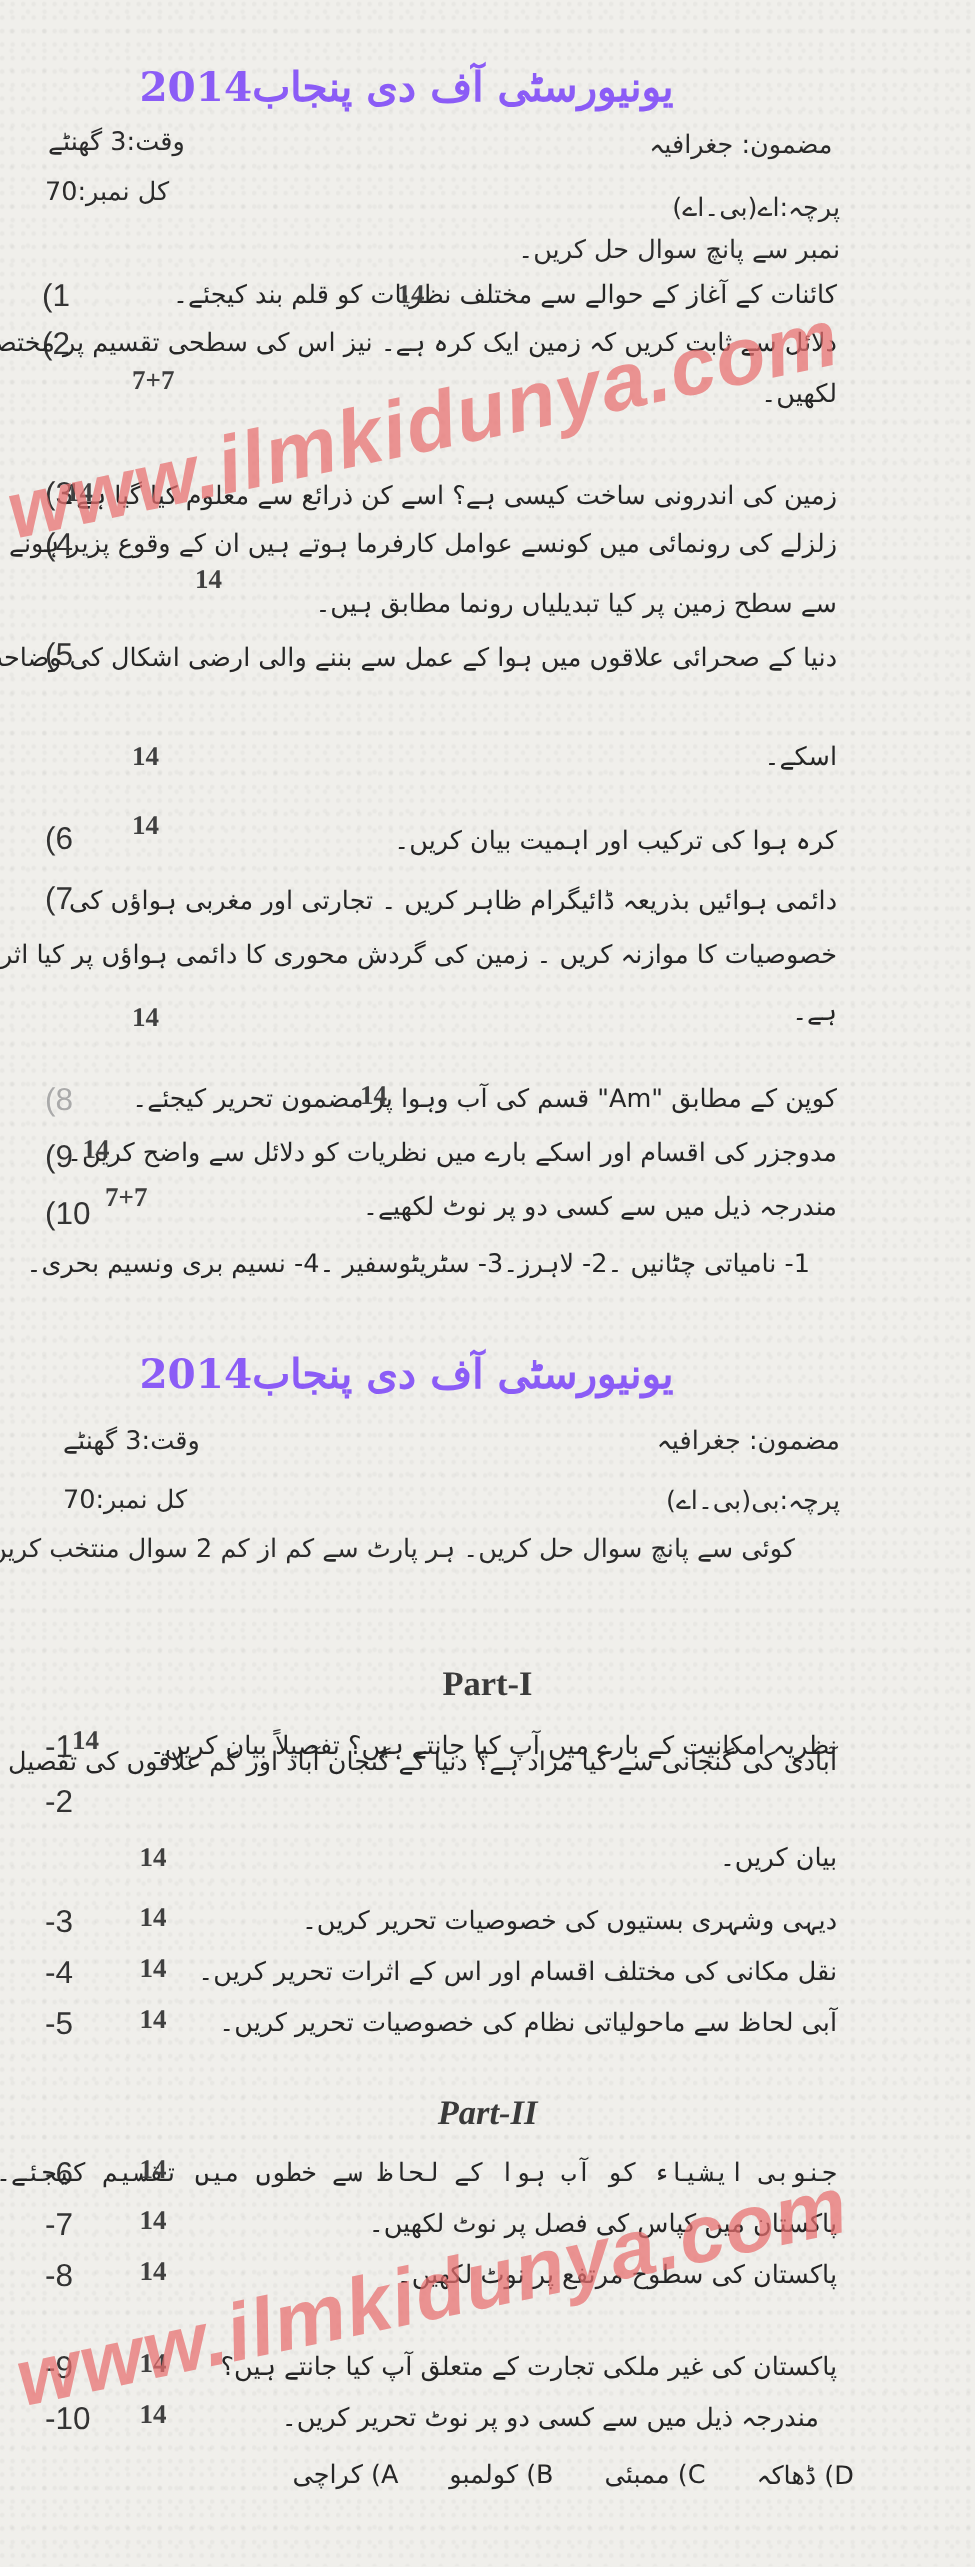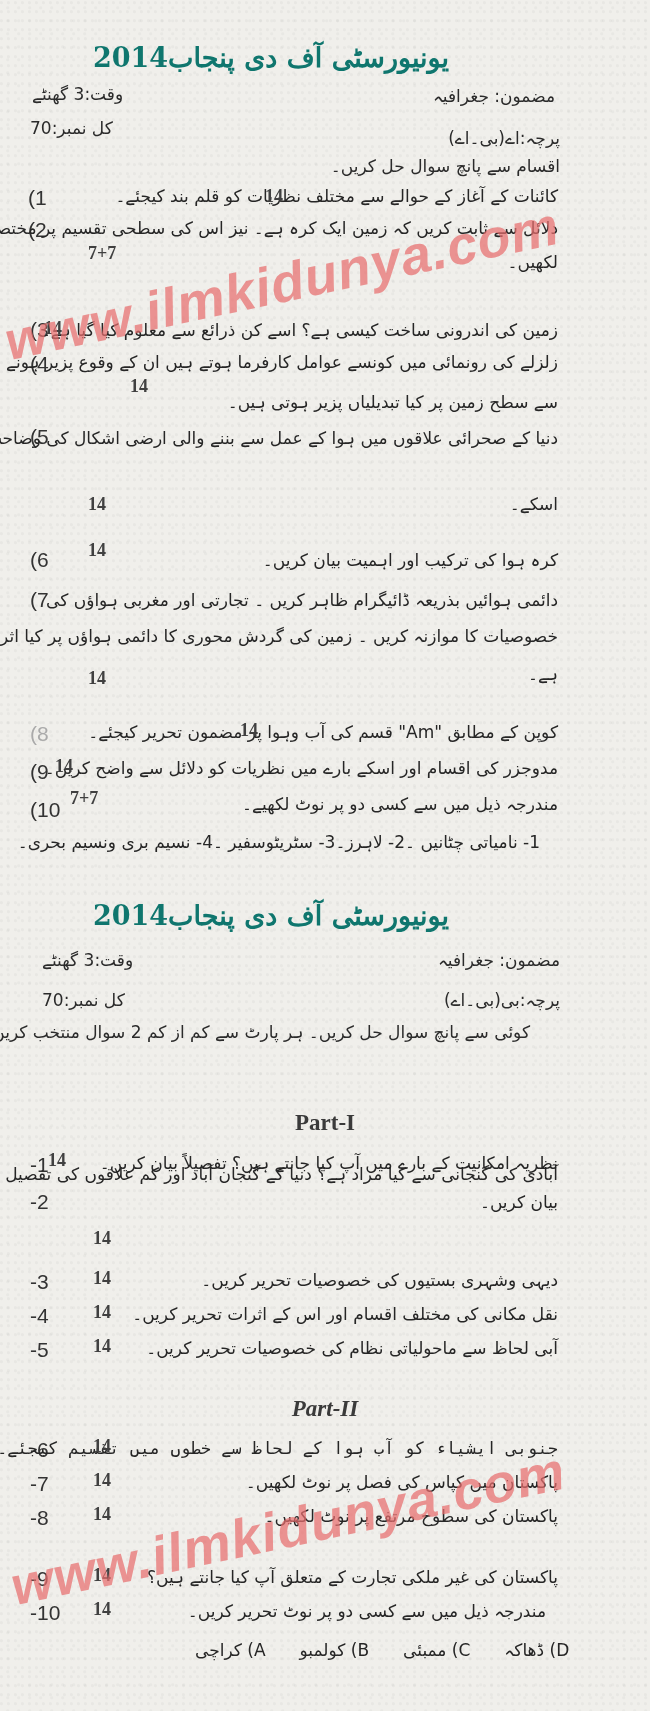--- a/index.html
+++ b/index.html
@@ -14,21 +14,21 @@
     background:
       radial-gradient(circle at 20% 30%, rgba(0,0,0,0.035) 0 1px, transparent 2px),
       radial-gradient(circle at 70% 60%, rgba(0,0,0,0.03) 0 1px, transparent 2px),
       #f0efeb;
     background-size: 7px 9px, 11px 13px, auto;
   }
   .abs { position: absolute; white-space: nowrap; }
   .ur { direction: rtl; unicode-bidi: embed; font-family: "DejaVu Sans", sans-serif; }
   .title {
     font-family: "DejaVu Serif", serif; font-weight: bold; font-size: 27px;
-    color: #0f766e; left: 0; width: 542px; text-align: center;
+    color: #8b5cf6; left: 0; width: 542px; text-align: center;
   }
   .meta { font-size: 17px; color: #2b2b2b; }
   .q { font-size: 17px; color: #262626; }
   .qnum { font-family: "Liberation Sans", sans-serif; font-size: 21px; color: #333; }
   .marks { font-family: Liberation Serif, serif; font-weight: bold; font-size: 18px; color: #404040; }
   .part { font-family: "Liberation Serif", serif; font-weight: bold; font-size: 23px; color: #3a3a3a; left: 0; width: 650px; text-align: center; }
   .wm {
     font-family: "Liberation Sans", sans-serif; font-weight: bold; font-style: italic;
     color: rgba(232, 110, 110, 0.72); font-size: 54px; letter-spacing: 1px;
     transform-origin: left bottom; pointer-events: none;
@@ -38,39 +38,39 @@
 <body>
 
 <div class="paper"></div>
 
 <div class="abs title ur" style="top:42px;">یونیورسٹی آف دی پنجاب2014</div>
 
 <div class="abs meta ur" style="top:86px; right:95px;">مضمون: جغرافیہ</div>
 <div class="abs meta ur" style="top:84px; left:32px;">وقت:3 گھنٹے</div>
 <div class="abs meta ur" style="top:118px; left:30px;">کل نمبر:70</div>
 <div class="abs meta ur" style="top:128px; right:90px;">پرچہ:اے(بی۔اے)</div>
-<div class="abs meta ur" style="top:156px; right:90px;">اقسام سے پانچ سوال حل کریں۔</div>
+<div class="abs meta ur" style="top:156px; right:90px;">نمبر سے پانچ سوال حل کریں۔</div>
 
 <div class="abs qnum" style="top:186px; left:28px;">(1</div>
 <div class="abs q ur" style="top:186px; right:92px;">کائنات کے آغاز کے حوالے سے مختلف نظریات کو قلم بند کیجئے۔</div>
 <div class="abs marks" style="top:186px; left:265px;">14</div>
 
 <div class="abs qnum" style="top:218px; left:28px;">(2</div>
 <div class="abs q ur" style="top:218px; right:92px;">دلائل سے ثابت کریں کہ زمین ایک کرہ ہے۔ نیز اس کی سطحی تقسیم پر مختصر نوٹ</div>
 <div class="abs q ur" style="top:252px; right:92px;">لکھیں۔</div>
 <div class="abs marks" style="top:243px; left:88px;">7+7</div>
 
 <div class="abs qnum" style="top:318px; left:30px;">(3</div>
 <div class="abs q ur" style="top:320px; right:92px;">زمین کی اندرونی ساخت کیسی ہے؟ اسے کن ذرائع سے معلوم کیا گیا ہے۔</div>
 
 <div class="abs marks" style="top:318px; left:44px;">14</div>
 
 <div class="abs qnum" style="top:352px; left:30px;">(4</div>
 <div class="abs q ur" style="top:352px; right:92px;">زلزلے کی رونمائی میں کونسے عوامل کارفرما ہوتے ہیں ان کے وقوع پزیر ہونے</div>
-<div class="abs q ur" style="top:392px; right:92px;">سے سطح زمین پر کیا تبدیلیاں پزیر ہوتی ہیں۔</div>
+<div class="abs q ur" style="top:392px; right:92px;">سے سطح زمین پر کیا تبدیلیاں رونما مطابق ہیں۔</div>
 <div class="abs marks" style="top:376px; left:130px;">14</div>
 
 <div class="abs qnum" style="top:425px; left:30px;">(5</div>
 <div class="abs q ur" style="top:428px; right:92px;">دنیا کے صحرائی علاقوں میں ہوا کے عمل سے بننے والی ارضی اشکال کی وضاحت</div>
 <div class="abs q ur" style="top:494px; right:92px;">اسکے۔</div>
 <div class="abs marks" style="top:494px; left:88px;">14</div>
 
 <div class="abs qnum" style="top:548px; left:30px;">(6</div>
 <div class="abs q ur" style="top:550px; right:92px;">کرہ ہوا کی ترکیب اور اہمیت بیان کریں۔</div>
 <div class="abs marks" style="top:540px; left:88px;">14</div>
@@ -103,21 +103,21 @@
 <div class="abs meta ur" style="top:1022px; right:120px;">کوئی سے پانچ سوال حل کریں۔ ہر پارٹ سے کم از کم 2 سوال منتخب کریں۔</div>
 
 <div class="abs part" style="top:1110px;">Part-I</div>
 
 <div class="abs qnum" style="top:1153px; left:30px;">-1</div>
 <div class="abs q ur" style="top:1153px; right:92px;">نظریہ امکانیت کے بارے میں آپ کیا جانتے ہیں؟ تفصیلاً بیان کریں۔</div>
 <div class="abs marks" style="top:1150px; left:48px;">14</div>
 
 <div class="abs qnum" style="top:1190px; left:30px;">-2</div>
 <div class="abs q ur" style="top:1164px; right:92px;">آبادی کی گنجانی سے کیا مراد ہے؟ دنیا کے گنجان آباد اور کم علاقوں کی تفصیل</div>
-<div class="abs q ur" style="top:1192px; right:92px;">بیان کریں۔</div>
+<div class="abs q ur" style="top:1228px; right:92px;">بیان کریں۔</div>
 <div class="abs marks" style="top:1228px; left:93px;">14</div>
 
 <div class="abs qnum" style="top:1270px; left:30px;">-3</div>
 <div class="abs q ur" style="top:1270px; right:92px;">دیہی وشہری بستیوں کی خصوصیات تحریر کریں۔</div>
 <div class="abs marks" style="top:1268px; left:93px;">14</div>
 
 <div class="abs qnum" style="top:1304px; left:30px;">-4</div>
 <div class="abs q ur" style="top:1304px; right:92px;">نقل مکانی کی مختلف اقسام اور اس کے اثرات تحریر کریں۔</div>
 <div class="abs marks" style="top:1302px; left:93px;">14</div>
 

